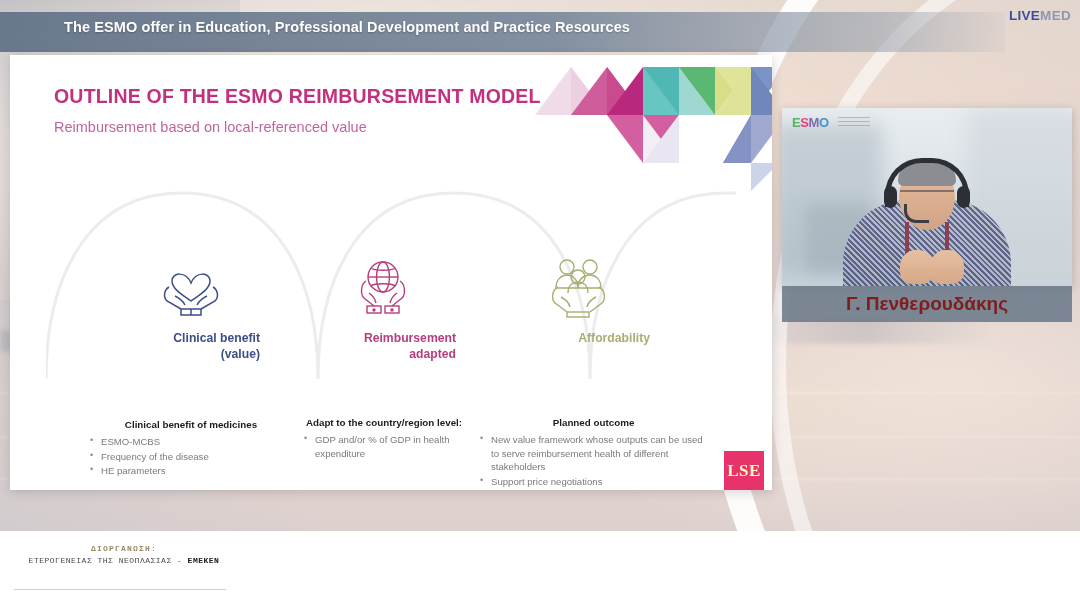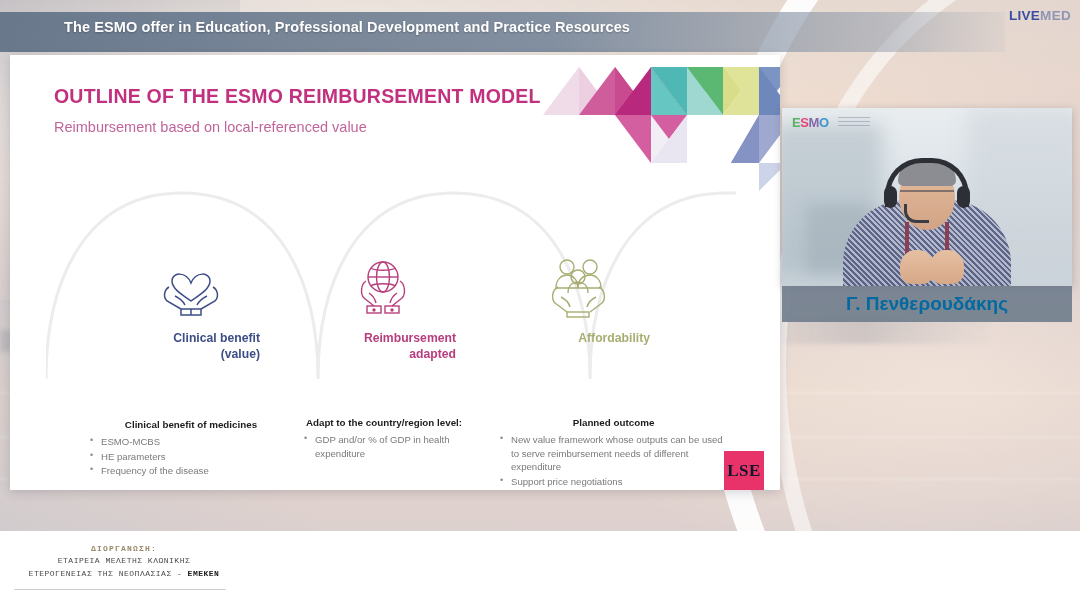--- a/index.html
+++ b/index.html
@@ -48,21 +48,21 @@
     background:linear-gradient(90deg,rgba(96,113,134,.92) 0%,rgba(116,132,152,.88) 55%,rgba(150,160,175,.55) 88%,rgba(170,175,186,.12) 100%);}
   .topband-title{position:absolute;left:64px;top:19px;width:900px;
     color:#fff;font-size:14.5px;font-weight:bold;letter-spacing:.1px;
     text-shadow:0 1px 2px rgba(0,0,0,.25);white-space:nowrap;}
   .livemed{position:absolute;right:9px;top:8px;font-size:13.5px;font-weight:bold;letter-spacing:.3px;}
   .livemed .lv{color:#3b4fa0;margin-left:24px;}
   .livemed .md{color:#8f96b4;}
 
   
   .slide{position:absolute;left:10px;top:55px;width:762px;height:435px;
-    background:#fff;box-shadow:0 2px 10px rgba(60,60,80,.22);overflow:hidden;padding-left:8px;}
+    background:#fff;box-shadow:0 2px 10px rgba(60,60,80,.22);overflow:hidden;}
 
   
   .tri-wrap{position:absolute;right:0;top:0;width:245px;height:140px;overflow:hidden;}
 
   .slide-title{position:absolute;left:44px;top:30px;color:#c2317f;
     font-size:19.5px;font-weight:bold;letter-spacing:.2px;}
   .slide-sub{position:absolute;left:44px;top:64px;color:#c0659b;font-size:14.5px;}
 
   
   .wave{position:absolute;left:36px;top:128px;width:690px;height:205px;}
@@ -79,25 +79,25 @@
   .col3 .lbl{color:#a9ad72;}
 
   .txtcol{position:absolute;font-size:9.6px;color:#7a7a7a;line-height:1.42;}
   .txtcol .hd{color:#1c1c1c;font-weight:bold;text-align:center;margin-bottom:3px;font-size:9.8px;}
   .txtcol ul{margin:0;padding:0;list-style:none;}
   .txtcol li{position:relative;padding-left:15px;margin-bottom:1px;}
   .txtcol li:before{content:"\2022";position:absolute;left:4px;top:-1px;color:#8a8a8a;font-size:9px;}
 
   .t1{left:76px;top:363px;width:210px;}
   .t2{left:290px;top:361px;width:168px;}
-  .t3{left:486px;top:361px;width:235px;}
+  .t3{left:466px;top:361px;width:235px;}
 
   .logo-lse{position:absolute;left:714px;top:396px;width:40px;height:40px;background:#e8336a;
     display:flex;align-items:center;justify-content:center;}
-  .logo-lse span{color:#0f172a;font-weight:bold;font-size:17px;font-family:"Liberation Serif",serif;letter-spacing:.5px;}
+  .logo-lse span{color:#fef9c3;font-weight:bold;font-size:17px;font-family:"Liberation Serif",serif;letter-spacing:.5px;}
   .e1{color:#4cae55;} .e2{color:#e8336a;} .e3{color:#7c5aa8;} .e4{color:#2e8fc9;}
 
   
   .vid{position:absolute;left:782px;top:108px;width:290px;height:178px;overflow:hidden;
     background:#cfd6dc;box-shadow:0 2px 8px rgba(50,55,70,.25);}
   .vid-bg{position:absolute;inset:0;background:
      linear-gradient(180deg,#e9edf0 0%,#dde4e9 38%,#cfd8de 70%,#c8d2d9 100%);}
   .vid-blur1{position:absolute;left:-10px;top:16px;width:110px;height:150px;background:rgba(160,175,185,.45);filter:blur(9px);}
   .vid-blur2{position:absolute;right:-16px;top:0px;width:120px;height:178px;background:rgba(205,212,218,.6);filter:blur(10px);}
   .vid-blur3{position:absolute;left:24px;top:96px;width:66px;height:70px;background:rgba(150,165,175,.40);filter:blur(7px);}
@@ -122,21 +122,21 @@
   .glasses{position:absolute;left:50%;transform:translateX(-50%);top:44px;width:54px;height:12px;
     border-top:2px solid rgba(70,70,80,.6);}
   .lanyard{position:absolute;left:50%;transform:translateX(-50%);top:76px;width:36px;height:56px;
     border-left:4px solid #8c3f52;border-right:4px solid #8c3f52;border-radius:0 0 18px 18px;}
   .handL,.handR{position:absolute;bottom:2px;width:34px;height:34px;border-radius:16px 16px 12px 12px;
     background:linear-gradient(180deg,#e6c0a2,#d6a888);}
   .handL{left:58px;} .handR{left:88px;}
 
   .namebar{position:absolute;left:782px;top:286px;width:290px;height:36px;
     background:rgba(108,122,138,.88);display:flex;align-items:center;justify-content:center;}
-  .namebar span{color:#0369a1;font-size:19px;font-weight:bold;}
+  .namebar span{color:#7f1d1d;font-size:19px;font-weight:bold;}
 
   
   .bottom{position:absolute;left:0;bottom:0;width:1080px;height:77px;background:#ffffff;}
   .bot-inner{position:absolute;inset:0;}
   .org{position:absolute;left:14px;top:12px;width:220px;text-align:center;color:#4a4a4a;font-size:8px;letter-spacing:.5px;line-height:1.55;font-family:Liberation Mono, monospace;}
   .org .o1{color:#9a8a6a;font-weight:bold;letter-spacing:1.2px;}
   .org .o2{color:#4a4a4a;}
   .org .o3{color:#4a4a4a;}
   .org .o3 b{color:#222;}
   .orgline{position:absolute;left:14px;top:58px;width:212px;height:1px;background:#cfcfcf;}
@@ -269,36 +269,36 @@
       </div>
       <div class="lbl">
         <div>Affordability</div>
       </div>
     </div>
 
     <div class="txtcol t1">
       <div class="hd">Clinical benefit of medicines</div>
       <ul>
         <li>ESMO-MCBS</li>
+        <li>Frequency of the disease</li>
         <li>HE parameters</li>
-        <li>Frequency of the disease</li>
       </ul>
     </div>
 
     <div class="txtcol t2">
       <div class="hd">Adapt to the country/region level:</div>
       <ul>
         <li>GDP and/or % of GDP in health expenditure</li>
       </ul>
     </div>
 
     <div class="txtcol t3">
       <div class="hd">Planned outcome</div>
       <ul>
-        <li>New value framework whose outputs can be used to serve reimbursement needs of different expenditure</li>
+        <li>New value framework whose outputs can be used to serve reimbursement health of different stakeholders</li>
         <li>Support price negotiations</li>
         <li>Percentage of reimbursement (NO PRICE)</li>
       </ul>
     </div>
 
     <div class="logo-lse">
       <span>LSE</span>
     </div>
 
   </div>
@@ -327,21 +327,20 @@
 
   <div class="namebar">
     <span>Γ. Πενθερουδάκης</span>
   </div>
 
   <div class="bottom">
     <div class="bot-inner">
 
       <div class="org">
         <div class="o1">ΔΙΟΡΓΑΝΩΣΗ:</div>
-        <div class="o2">ΕΤΑΙΡΕΙΑ ΜΕΛΕΤΗΣ  ΚΛΩΝΙΚΗΣ</div>
         <div class="o3"><span>ΕΤΕΡΟΓΕΝΕΙΑΣ ΤΗΣ ΝΕΟΠΛΑΣΙΑΣ - </span><b>EMEKEN</b></div>
       </div>
       <div class="orgline"></div>
 
       <div class="mid">
         
         
       </div>
 
       <div class="right">

